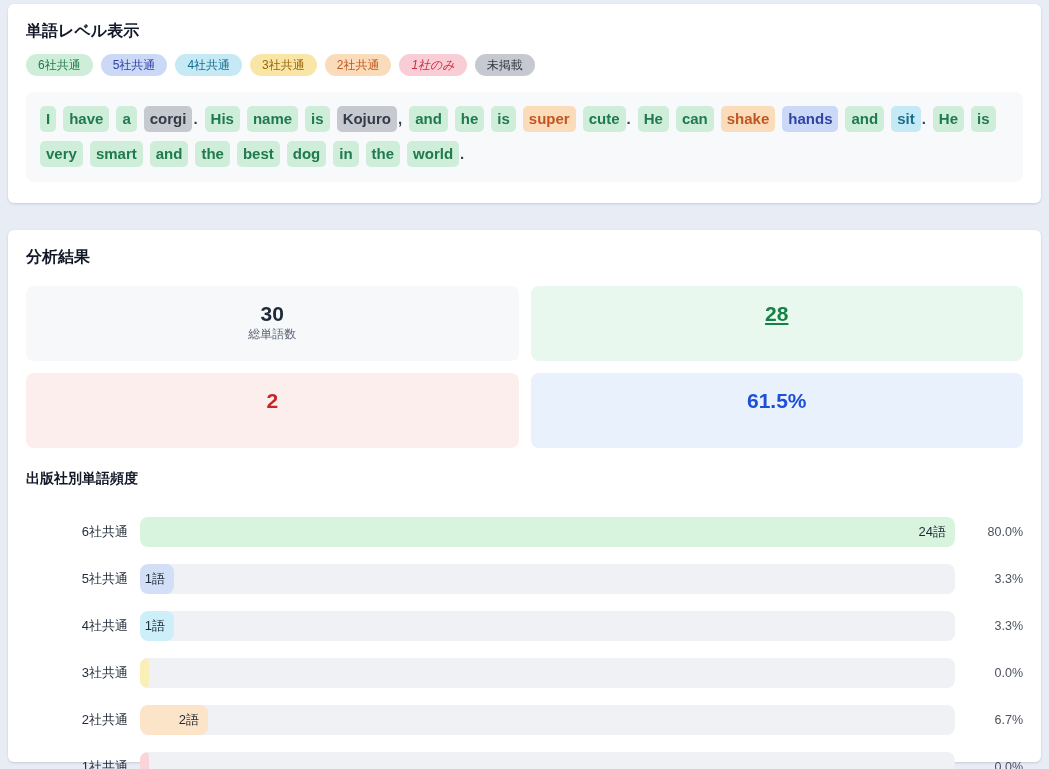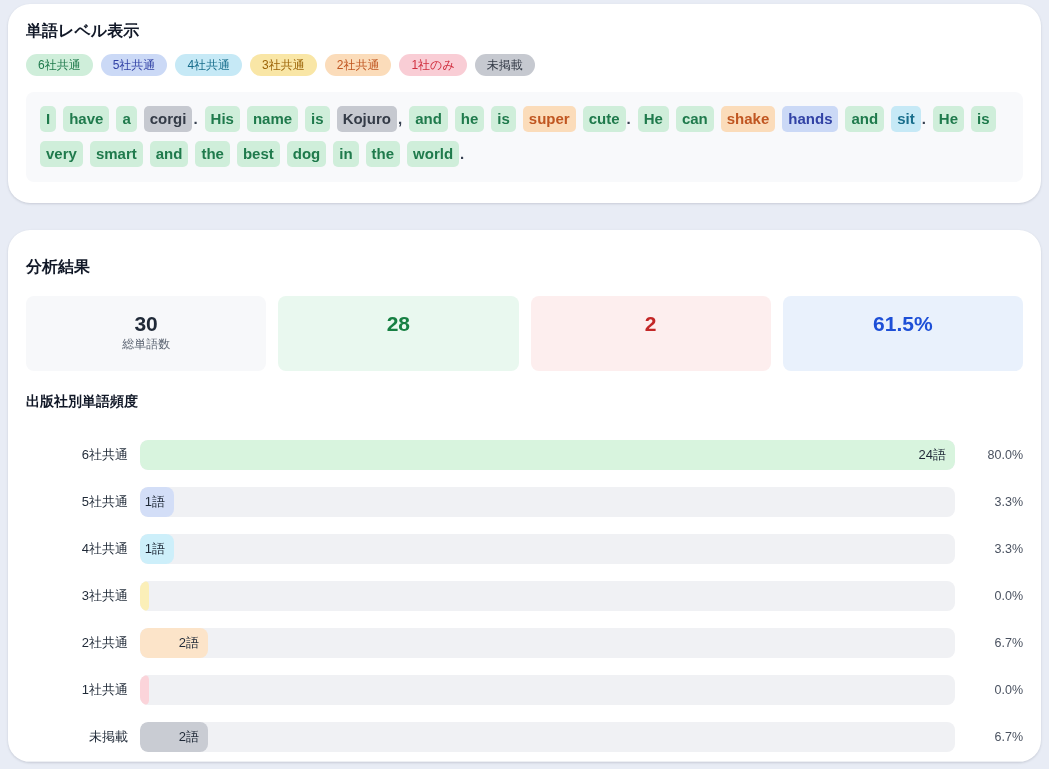--- a/index.html
+++ b/index.html
@@ -5,62 +5,62 @@
   * { box-sizing: border-box; margin: 0; padding: 0; }
   html, body { width: 1049px; height: 769px; }
   body {
     background: var(--page-bg, #e8ecf5);
     font-family: "Liberation Sans", "DejaVu Sans", sans-serif;
     overflow: hidden;
   }
   .page { padding: 4px 8px 0; display: flex; flex-direction: column; gap: 27px; }
   .card {
     background: var(--card-bg, #fff);
-    border-radius: 22px;
+    border-radius: 6px;
     box-shadow: 0 1px 3px rgba(30,41,59,.10), 0 1px 2px rgba(30,41,59,.06);
     width: 1033px;
   }
   .card1 { height: 199px; padding: 18px; }
-  .card2 { height: 532px; padding: 28px 18px 10px; }
+  .card2 { height: 532px; padding: 18px 18px 10px; }
 
   h1, h2 { font-size: 16px; line-height: 18px; font-weight: 700; color: var(--heading, #111827); }
   h3 { font-size: 14px; line-height: 17px; font-weight: 700; color: var(--heading, #111827); margin-top: 22px; }
 
   
   .legend { margin-top: 14px; display: flex; gap: 8px; }
   .badge {
     display: inline-block; padding: 4px 12px; border-radius: 999px;
     font-size: 12px; line-height: 14px; font-weight: 500; white-space: nowrap;
   }
 
   
   .lv-level6 { background: var(--level6-bg); color: var(--level6-text); }
   .lv-level5 { background: var(--level5-bg); color: var(--level5-text); }
   .lv-level4 { background: var(--level4-bg); color: var(--level4-text); }
   .lv-level3 { background: var(--level3-bg); color: var(--level3-text); }
   .lv-level2 { background: var(--level2-bg); color: var(--level2-text); }
-  .lv-level1 { background: var(--level1-bg); color: var(--level1-text); }
+  .lv-level1 { background: var(--level1-bg); color: var(--level1-text); font-style: italic; }
   .lv-none   { background: var(--none-bg);   color: var(--none-text); }
 
   
   .textbox {
     margin-top: 16px; height: 90px; background: var(--textbox-bg, #f8f9fb);
     border-radius: 8px; padding: 14px 14px 4px; overflow: hidden;
   }
   .tok { display: inline-block; font-size: 15px; line-height: 20px; font-weight: 600; }
   .chip { padding: 3px 6px; border-radius: 5px; margin: 0 7px 9px 0; }
   .punct { color: var(--punct, #374151); margin: 3px 7px 9px -6px; }
 
   
-  .stats { margin-top: 20px; display: grid; grid-template-columns: repeat(4, 1fr); gap: 12px; }
+  .stats { margin-top: 20px; display: grid; grid-template-columns: repeat(2, 1fr); gap: 12px; }
   .stat { border-radius: 8px; height: 75px; padding: 15px 10px; text-align: center; }
   .stat-value { font-size: 21px; line-height: 26px; font-weight: 700; }
   .stat-label { font-size: 12px; line-height: 15px; color: var(--muted, #5b6472); }
   .stat--neutral { background: var(--stat-neutral-bg); } .stat--neutral .stat-value { color: var(--stat-neutral-value); }
-  .stat--green   { background: var(--stat-green-bg); }   .stat--green .stat-value   { color: var(--stat-green-value); }
+  .stat--green   { background: var(--stat-green-bg); }   .stat--green .stat-value   { color: var(--stat-green-value); text-decoration: underline; }
   .stat--red     { background: var(--stat-red-bg); }     .stat--red .stat-value     { color: var(--stat-red-value); }
   .stat--blue    { background: var(--stat-blue-bg); }    .stat--blue .stat-value    { color: var(--stat-blue-value); }
 
   
   .chart { margin-top: 30px; display: flex; flex-direction: column; gap: 17px; }
   .chart-row { display: flex; align-items: center; }
   .row-label {
     width: 102px; margin-right: 12px; text-align: right;
     font-size: 13px; font-weight: 500; color: #1f2937; white-space: nowrap;
   }

